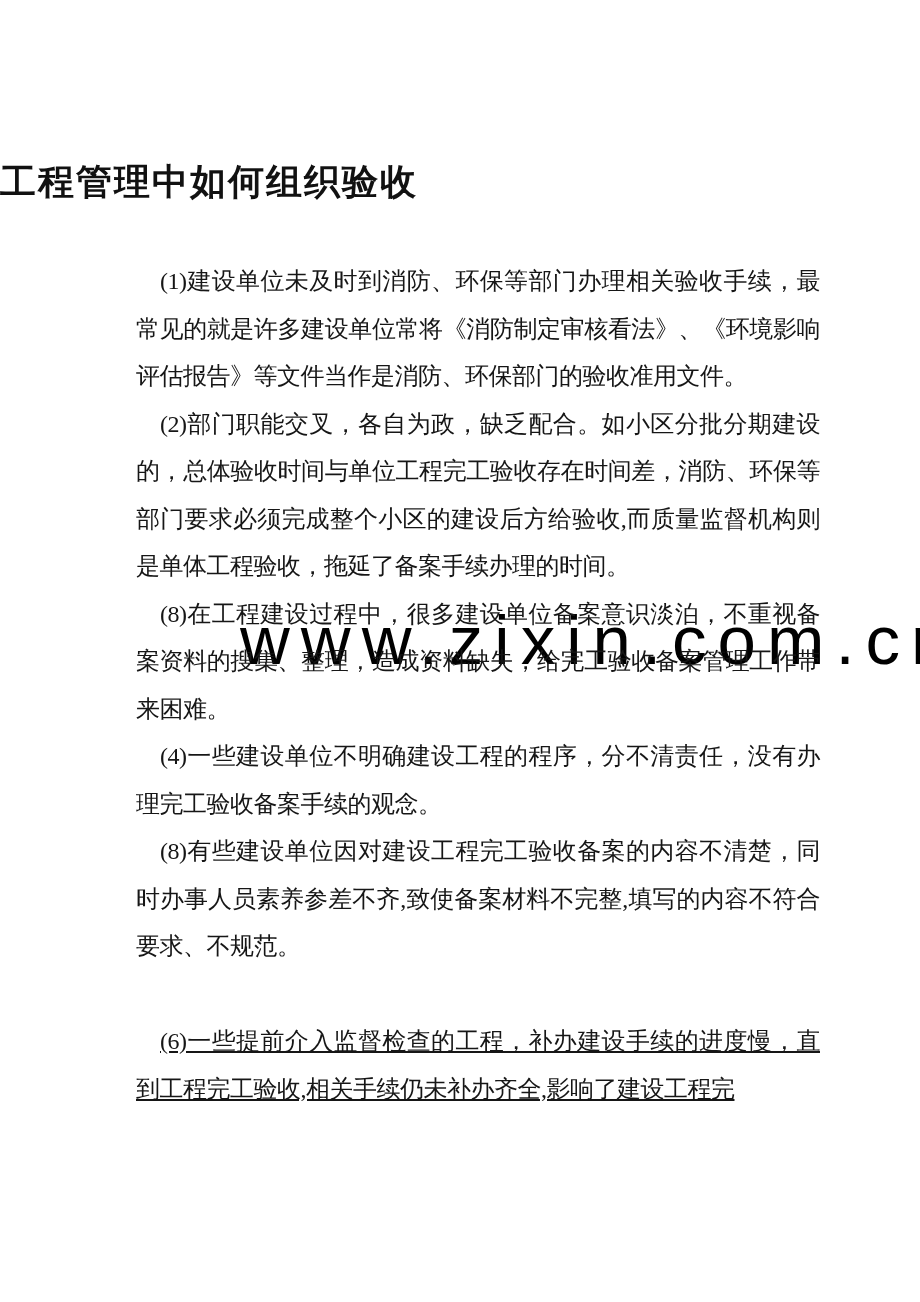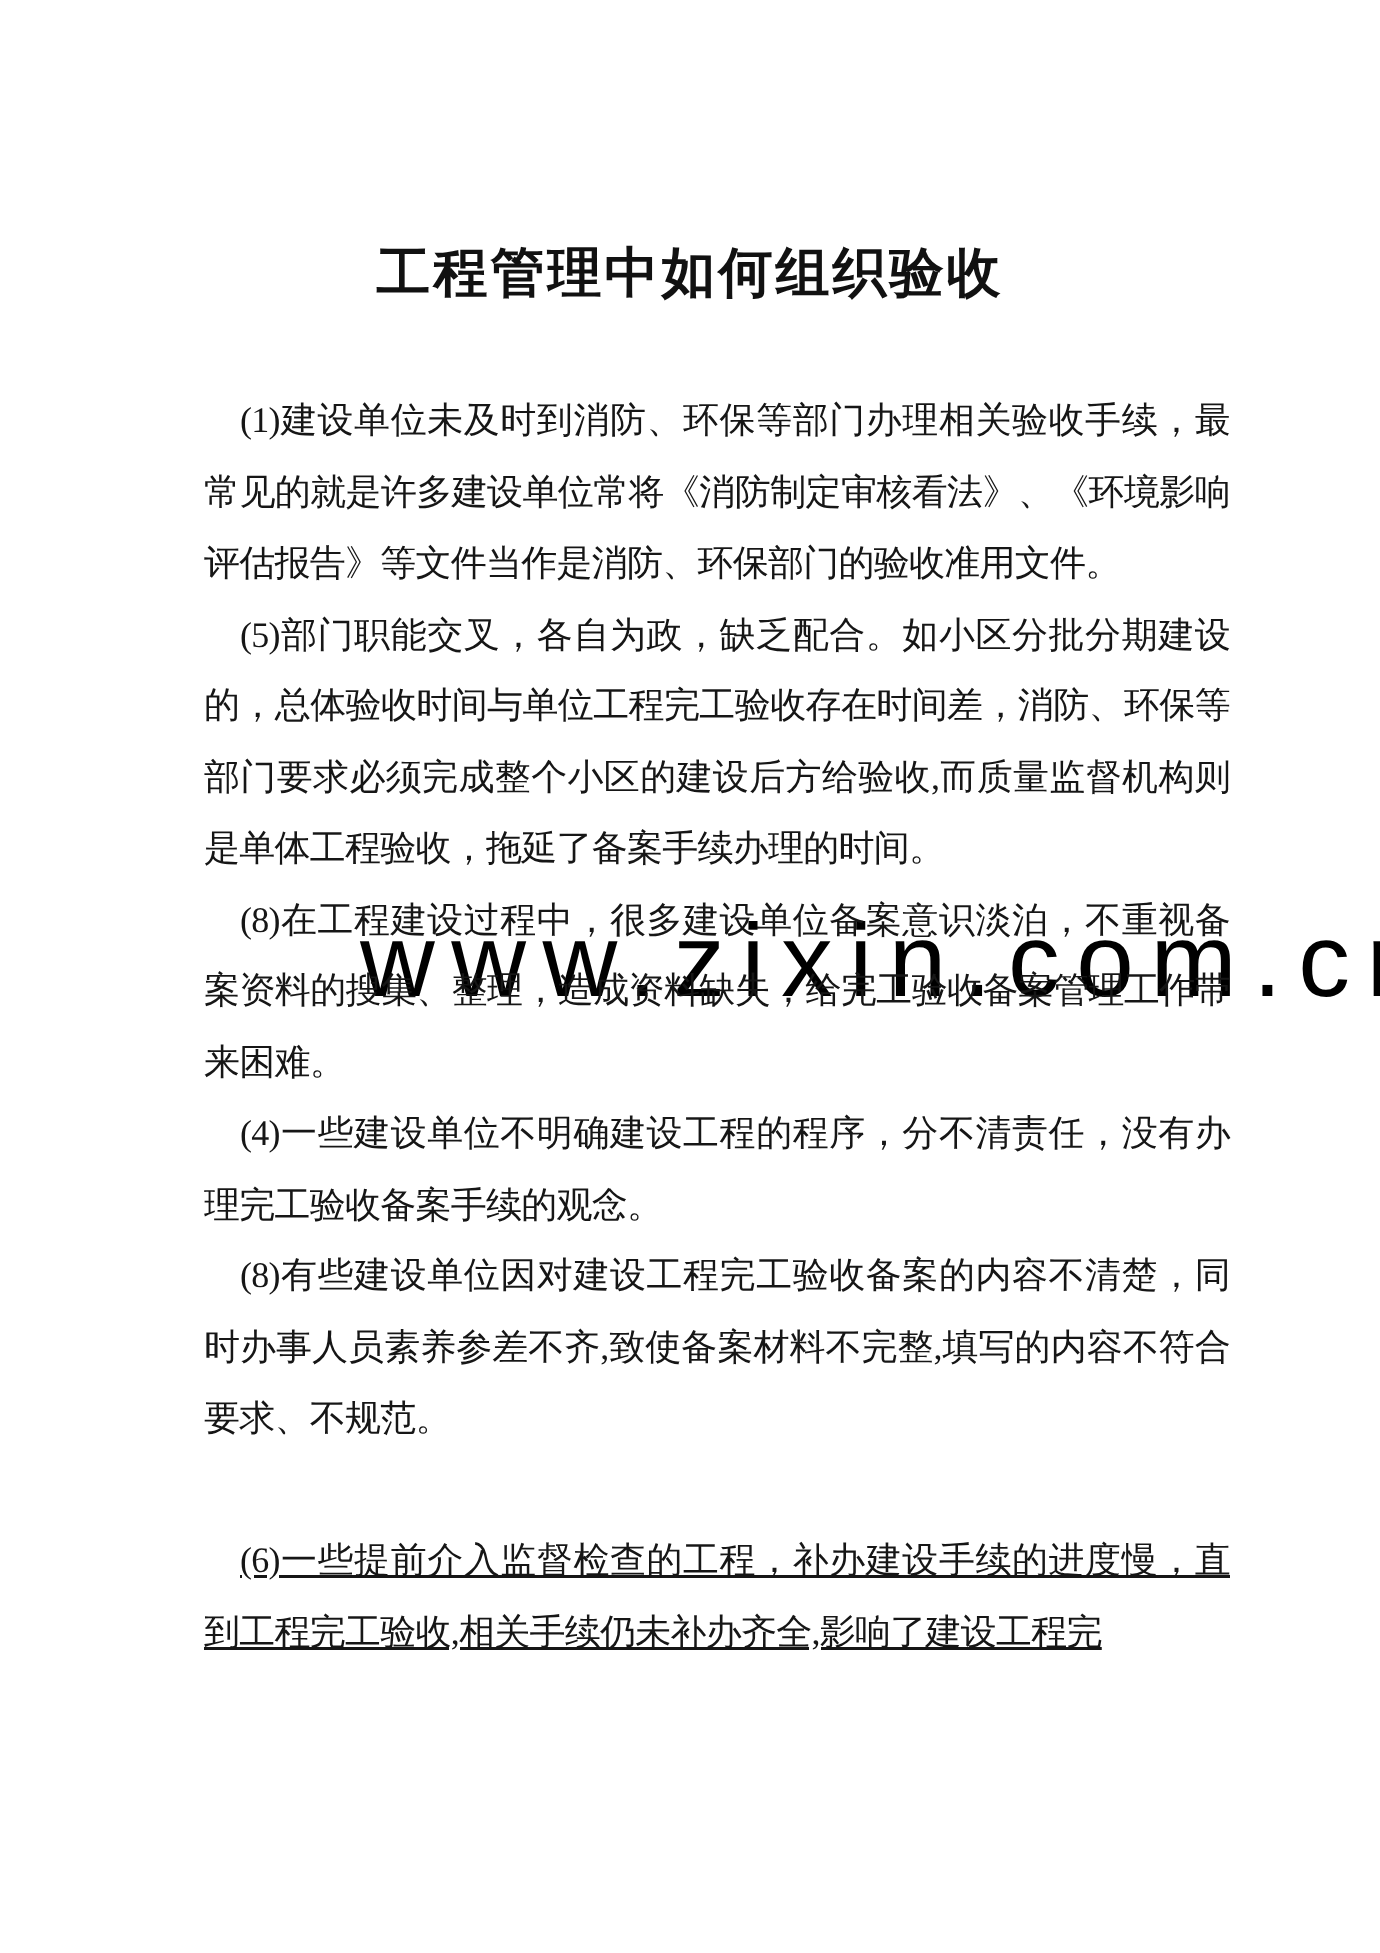--- a/index.html
+++ b/index.html
@@ -28,21 +28,21 @@
     user-select: none;
   }
 
   .doc-title {
     position: absolute;
     top: 160px;
     left: 0;
     width: 100%;
     margin: 0;
     z-index: 2;
-    text-align: center;
+    text-align: left;
     font-size: 36px;
     line-height: 44px;
     font-weight: bold;
     letter-spacing: 2px;
     color: #111111;
   }
 
   .doc-body {
     position: absolute;
     top: 258px;
@@ -71,20 +71,20 @@
 <body>
 
 <div class="page">
 
   <div class="watermark">www.zixin.com.cn</div>
 
   <h1 class="doc-title">工程管理中如何组织验收</h1>
 
   <div class="doc-body">
     <p>(1)建设单位未及时到消防、环保等部门办理相关验收手续，最常见的就是许多建设单位常将《消防制定审核看法》、《环境影响评估报告》等文件当作是消防、环保部门的验收准用文件。</p>
-    <p>(5)部门职能交叉，各自为政，缺乏配合。如小区分批分期建设的，总体验收时间与单位工程完工验收存在时间差，消防、环保等部门要求必须完成整个小区的建设后方给验收,而质量监督机构则是单体工程验收，拖延了备案手续办理的时间。</p>
+    <p>(2)部门职能交叉，各自为政，缺乏配合。如小区分批分期建设的，总体验收时间与单位工程完工验收存在时间差，消防、环保等部门要求必须完成整个小区的建设后方给验收,而质量监督机构则是单体工程验收，拖延了备案手续办理的时间。</p>
     <p>(8)在工程建设过程中，很多建设单位备案意识淡泊，不重视备案资料的搜集、整理，造成资料缺失，给完工验收备案管理工作带来困难。</p>
     <p>(4)一些建设单位不明确建设工程的程序，分不清责任，没有办理完工验收备案手续的观念。</p>
     <p>(8)有些建设单位因对建设工程完工验收备案的内容不清楚，同时办事人员素养参差不齐,致使备案材料不完整,填写的内容不符合要求、不规范。</p>
     <p class="after-blank-line">(6)一些提前介入监督检查的工程，补办建设手续的进度慢，直到工程完工验收,相关手续仍未补办齐全,影响了建设工程完</p>
   </div>
 
 </div>
 
 </body></html>

